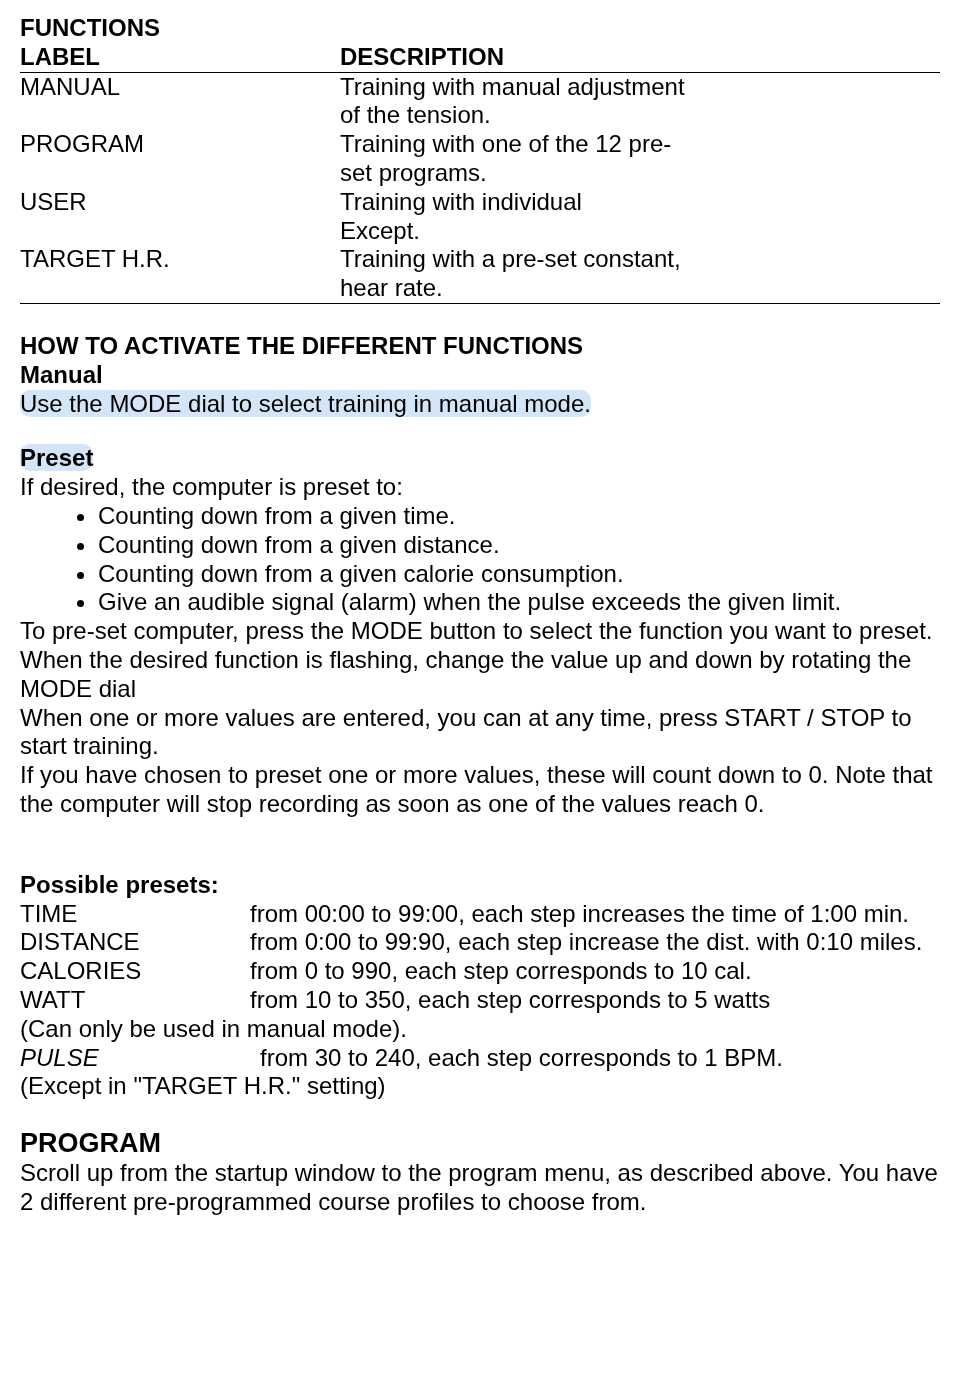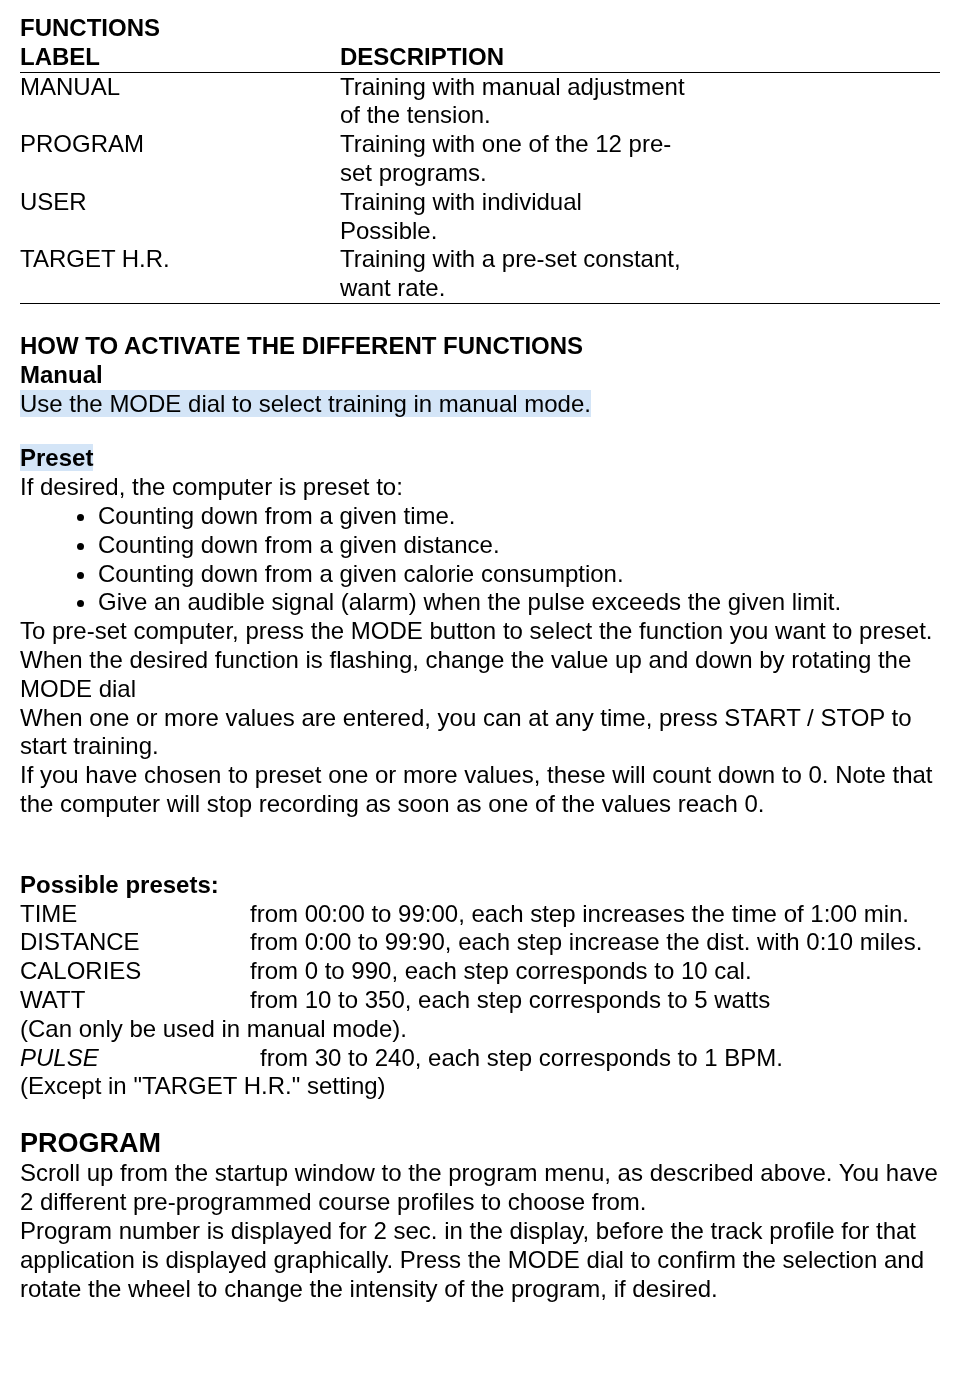--- a/index.html
+++ b/index.html
@@ -6,21 +6,21 @@
       font-family: Arial, Helvetica, sans-serif;
       font-size: 24px;
       line-height: 1.2;
       margin: 0;
       padding: 14px 20px;
       width: 960px;
       box-sizing: border-box;
       color: #000;
     }
     .bold { font-weight: bold; }
-    .highlight { background-color: #d4e5f7; display: inline; }
+    .highlight { background-color: #d4e5f7; display: inline; border-radius: 10px; }
     table.functions {
       border-collapse: collapse;
       width: 100%;
       margin-bottom: 28px;
     }
     table.functions td {
       border: none;
       padding: 0;
       vertical-align: top;
     }
@@ -66,28 +66,28 @@
       <td class="col1">PROGRAM</td>
       <td>
         <span>Training with one of the 12 pre-</span><br>
         <span>set programs.</span>
       </td>
     </tr>
     <tr>
       <td class="col1">USER</td>
       <td>
         <span>Training with individual</span><br>
-        <span>Possible.</span>
+        <span>Except.</span>
       </td>
     </tr>
     <tr class="borderrow">
       <td class="col1">TARGET H.R.</td>
       <td>
         <span>Training with a pre-set constant,</span><br>
-        <span>want rate.</span>
+        <span>hear rate.</span>
       </td>
     </tr>
   </tbody>
     </table>
 </div>
 
 <div>
   <div class="bold">HOW TO ACTIVATE THE DIFFERENT FUNCTIONS</div>
   <div class="bold">Manual</div>
   <div><span class="highlight">Use the MODE dial to select training in manual mode.</span></div>
@@ -134,14 +134,13 @@
   <div>(Can only be used in manual mode).</div>
   <div><span class="pulse-indent">PULSE</span><span>from 30 to 240, each step corresponds to 1 BPM.</span></div>
   <div>(Except in "TARGET H.R." setting)</div>
 </div>
 
 <div class="gap"></div>
 
 <div>
   <div class="bold" style="font-size:27px">PROGRAM</div>
   <div>Scroll up from the startup window to the program menu, as described above. You have 2 different pre-programmed course profiles to choose from.</div>
-  <div>Program number is displayed for 2 sec. in the display, before the track profile for that application is displayed graphically. Press the MODE dial to confirm the selection and rotate the wheel to change the intensity of the program, if desired.</div>
 </div>
 
 </body></html>

